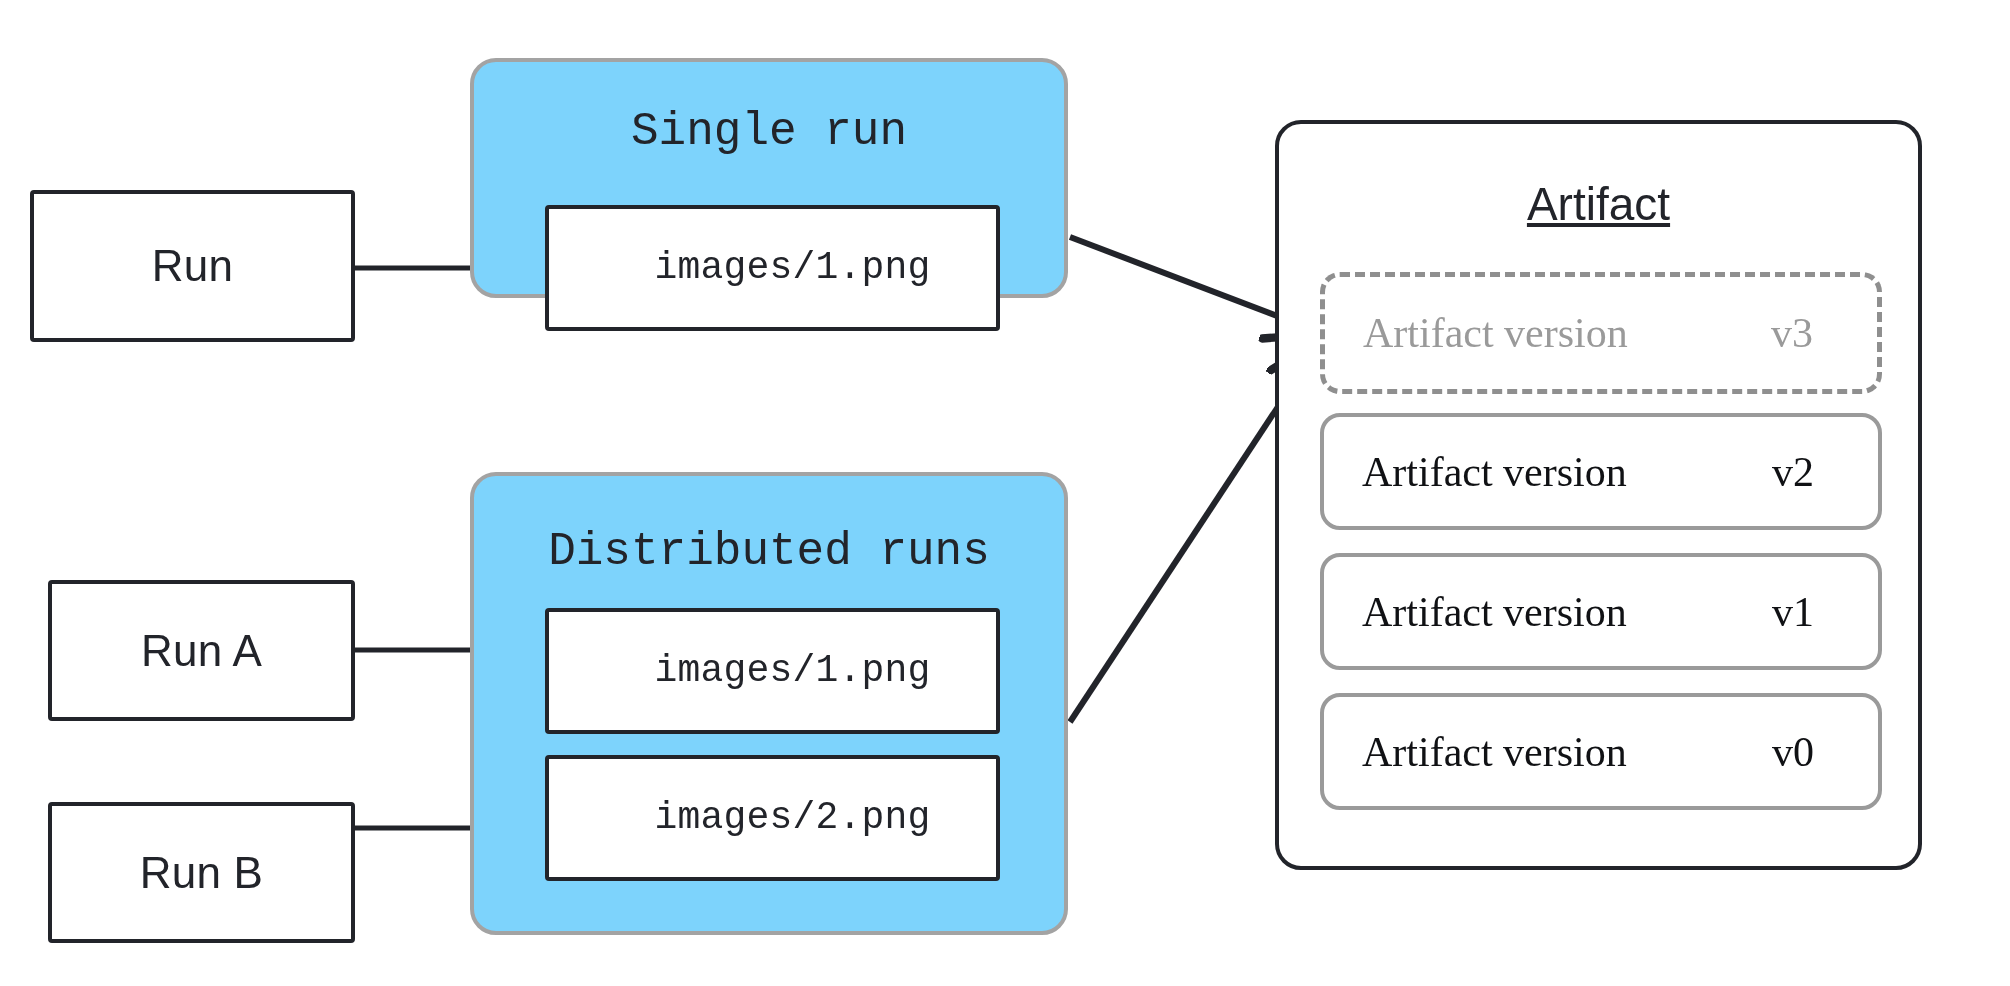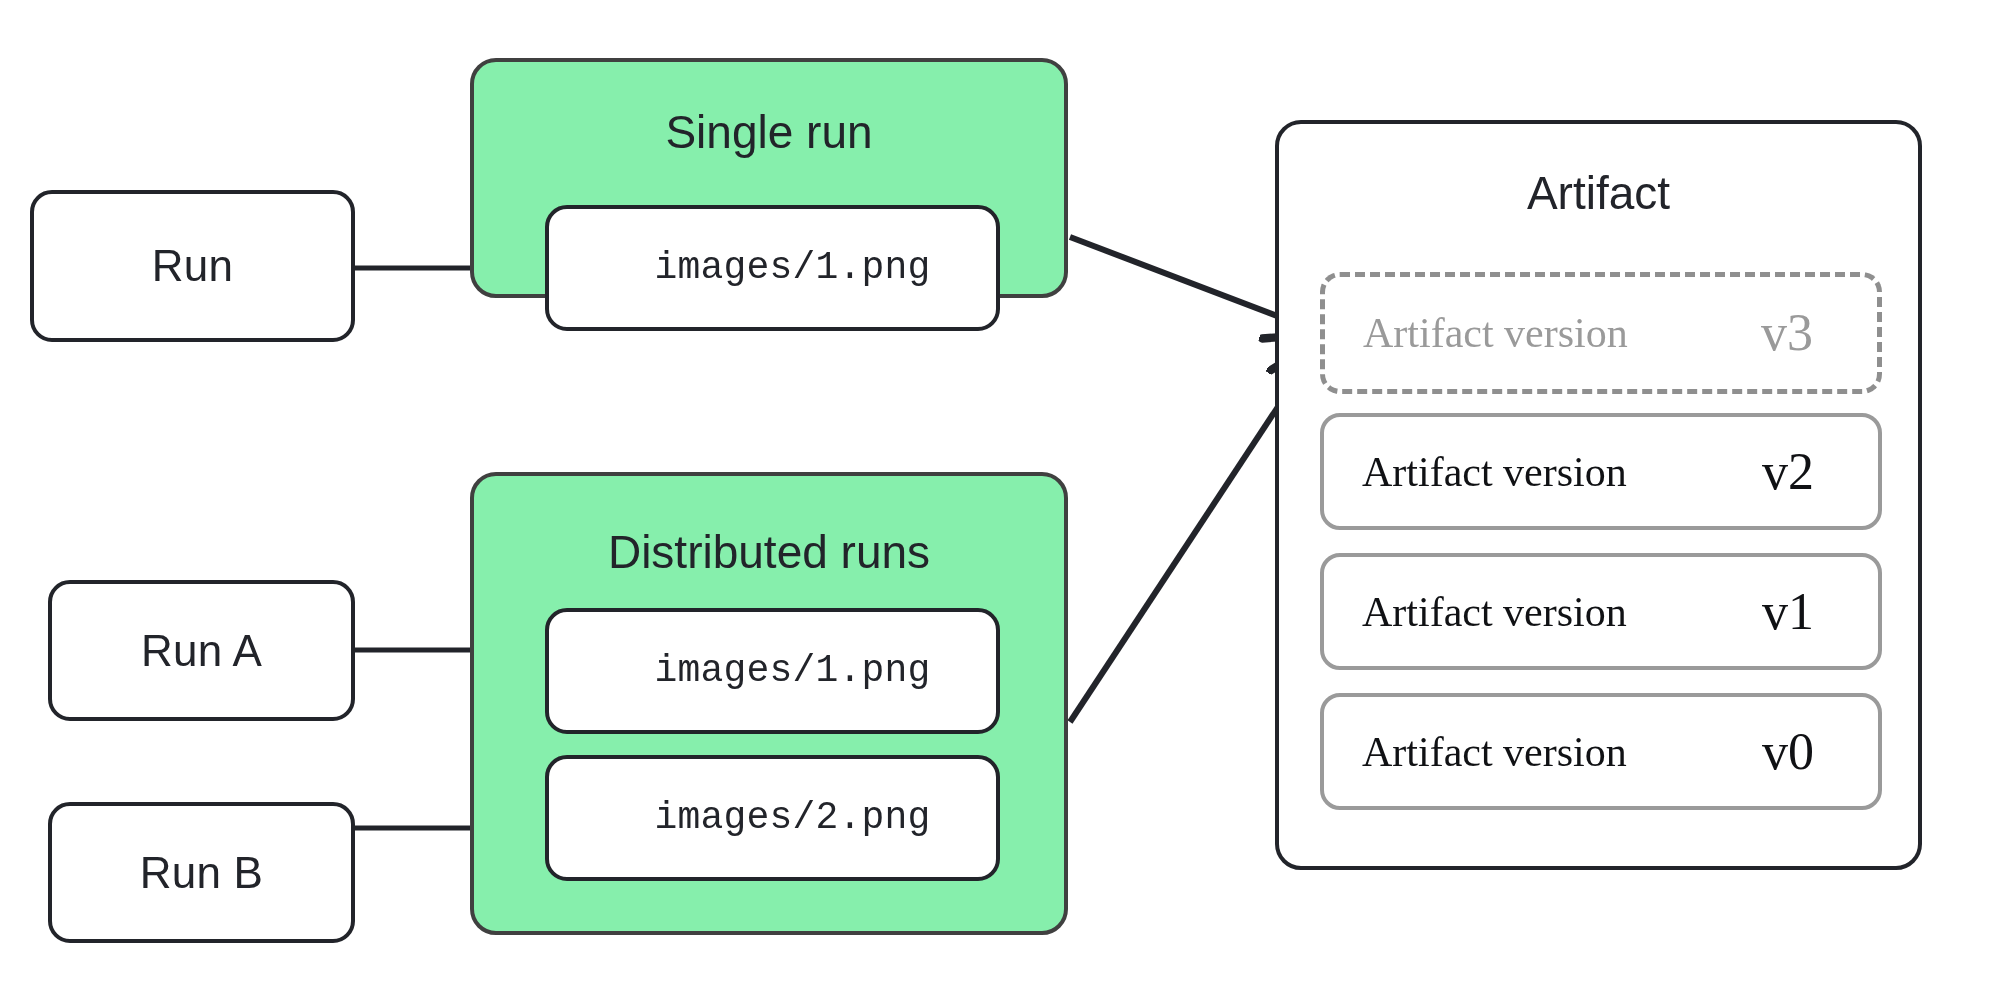--- a/index.html
+++ b/index.html
@@ -21,42 +21,43 @@
 
   
   .node {
     position: absolute;
     box-sizing: border-box;
     display: flex;
     align-items: center;
     justify-content: center;
     background: #ffffff;
     border: 4px solid #22242a;
-    border-radius: 22px;
+    border-radius: 4px;
     color: #22242a;
   }
   .node-label {
     font-size: 44px;
     line-height: 1;
     letter-spacing: .2px;
     white-space: nowrap;
   }
   .mono .node-label {
     font-family: "Liberation Mono", "DejaVu Sans Mono", monospace;
     font-size: 38px;
     margin-left: 40px;
   }
 
   
   .group {
     position: absolute;
     box-sizing: border-box;
-    background: #86efac;
-    border: 4px solid #404040;
+    background: #7dd3fc;
+    border: 4px solid #a3a3a3;
     border-radius: 26px;
+    font-family: Liberation Mono, monospace;
   }
   .group-title {
     position: absolute;
     left: 0;
     right: 0;
     text-align: center;
     font-size: 46px;
     line-height: 1;
     color: #22242a;
     white-space: nowrap;
@@ -97,21 +98,21 @@
     border: 5px dashed #8f8f8f;
     color: #9a9a9a;
   }
   .version-name {
     font-size: 42px;
     line-height: 1;
     white-space: nowrap;
   }
   .version-tag {
     margin-left: auto;
-    font-size: 52px;
+    font-size: 42px;
     line-height: 1;
     white-space: nowrap;
     padding-right: 26px;
   }
 
   
   #edges {
     position: absolute;
     left: 0;
     top: 0;
@@ -169,21 +170,21 @@
 
   <div class="node mono" id="node-dist-file-0" style="left:545px; top:608px; width:455px; height:126px;">
     <span class="node-label">images/1.png</span>
   </div>
 
   <div class="node mono" id="node-dist-file-1" style="left:545px; top:755px; width:455px; height:126px;">
     <span class="node-label">images/2.png</span>
   </div>
 
   <div id="artifact-panel" style="left:1275px; top:120px; width:647px; height:750px;">
-    <div id="artifact-title" style="top:46px;">Artifact</div>
+    <div id="artifact-title" style="top:57px;text-decoration:underline;">Artifact</div>
   </div>
 
   <div class="version-row dashed" style="left:1320px; top:272px; width:562px; height:122px;">
     <span class="version-name">Artifact version</span>
     <span class="version-tag">v3</span>
   </div>
 
   <div class="version-row solid" style="left:1320px; top:413px; width:562px; height:117px;">
     <span class="version-name">Artifact version</span>
     <span class="version-tag">v2</span>

